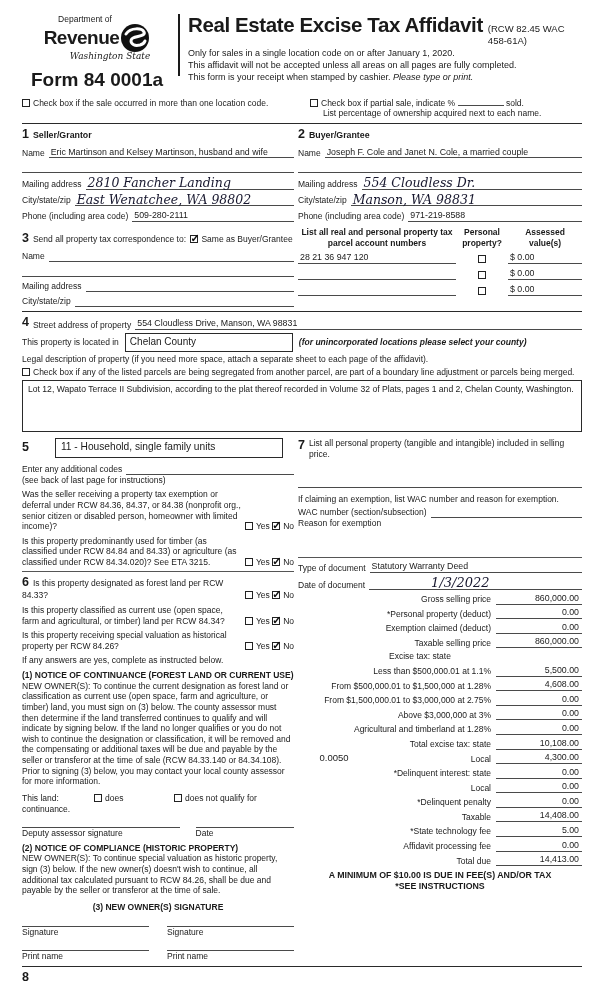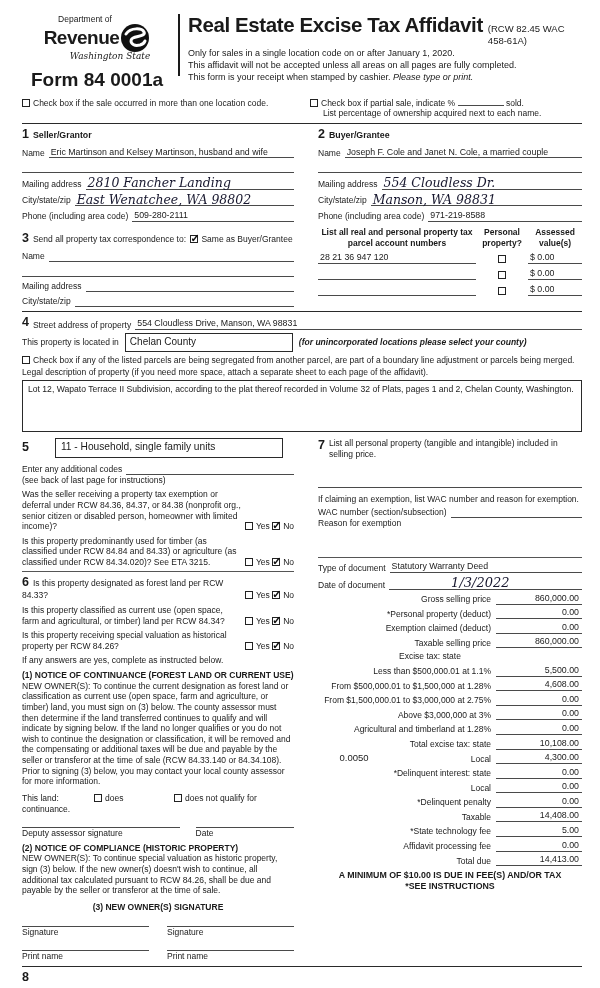--- a/index.html
+++ b/index.html
@@ -35,21 +35,21 @@
   .secnum { font-weight:bold; font-size:12.5px; margin-right:4px; }
   .sectitle { font-weight:bold; font-size:8.8px; }
   .cb { display:inline-block; width:8px; height:8px; border:1.2px solid #222; background:#fff;
         vertical-align:-1px; margin-right:3px; position:relative; flex:none; }
   .cb.checked::after { content:"✓"; position:absolute; left:-1px; top:-4px; font-size:11px; font-weight:bold; color:#111; }
   .fieldline { display:flex; align-items:flex-end; margin-top:4px; }
   .lbl { white-space:nowrap; }
   .ul { border-bottom:1px solid #4a4a4a; flex:1; min-height:11px; margin-left:4px; display:flex; align-items:flex-end; }
   .fill { padding:0 2px; font-size:8.8px; white-space:nowrap; }
   .hw { font-family:"DejaVu Serif", serif; font-style:italic; font-size:12.5px; line-height:0.9; color:#17172e; white-space:nowrap; padding:0 2px; }
-  .two-col { display:flex; gap:24px; }
+  .two-col { display:flex; gap:4px; }
   .col-l { width:272px; flex:none; }
   .col-r { flex:1; }
   
   .ptable-head { display:flex; font-weight:bold; margin-top:5px; text-align:center; }
   .ptable-row { display:flex; align-items:flex-end; margin-top:4px; }
   .pt-c1 { width:158px; } .pt-c2 { width:52px; text-align:center; } .pt-c3 { flex:1; }
   .pt-line { border-bottom:1px solid #4a4a4a; min-height:11px; display:flex; align-items:flex-end; }
   
   .county-box { display:inline-block; border:1.3px solid #2a2a2a; width:168px; padding:2px 4px; font-size:10px; vertical-align:middle; }
   .legal-box { border:1.3px solid #2a2a2a; min-height:52px; padding:3px 5px; margin-top:2px; font-size:8.6px; }
@@ -249,24 +249,24 @@
       <span class="lbl">Street address of property</span>
       <span class="ul">
           <span class="fill">554 Cloudless Drive, Manson, WA  98831</span>
         </span>
     </div>
     <div style="margin-top:3px; display:flex; align-items:center; gap:6px;">
       <span>This property is located in</span>
       <span class="county-box">Chelan County</span>
       <span class="em-bold">(for unincorporated locations please select your county)</span>
     </div>
+    <div style="margin-top:2px;">Legal description of property (if you need more space, attach a separate sheet to each page of the affidavit).</div>
     <div style="margin-top:3px;">
       <span class="cb"></span><span>Check box if any of the listed parcels are being segregated from another parcel, are part of a boundary line adjustment or parcels being merged.</span>
     </div>
-    <div style="margin-top:2px;">Legal description of property (if you need more space, attach a separate sheet to each page of the affidavit).</div>
     <div class="legal-box">
       <span>Lot 12, Wapato Terrace II Subdivision, according to the plat thereof recorded in Volume 32 of Plats, pages 1 and 2, Chelan County, Washington.</span>
     </div>
   </div>
 
   <div class="two-col" style="margin-top:6px;">
 
     <div class="col-l">
       <div style="display:flex; align-items:center;">
         <span class="secnum">5</span>

